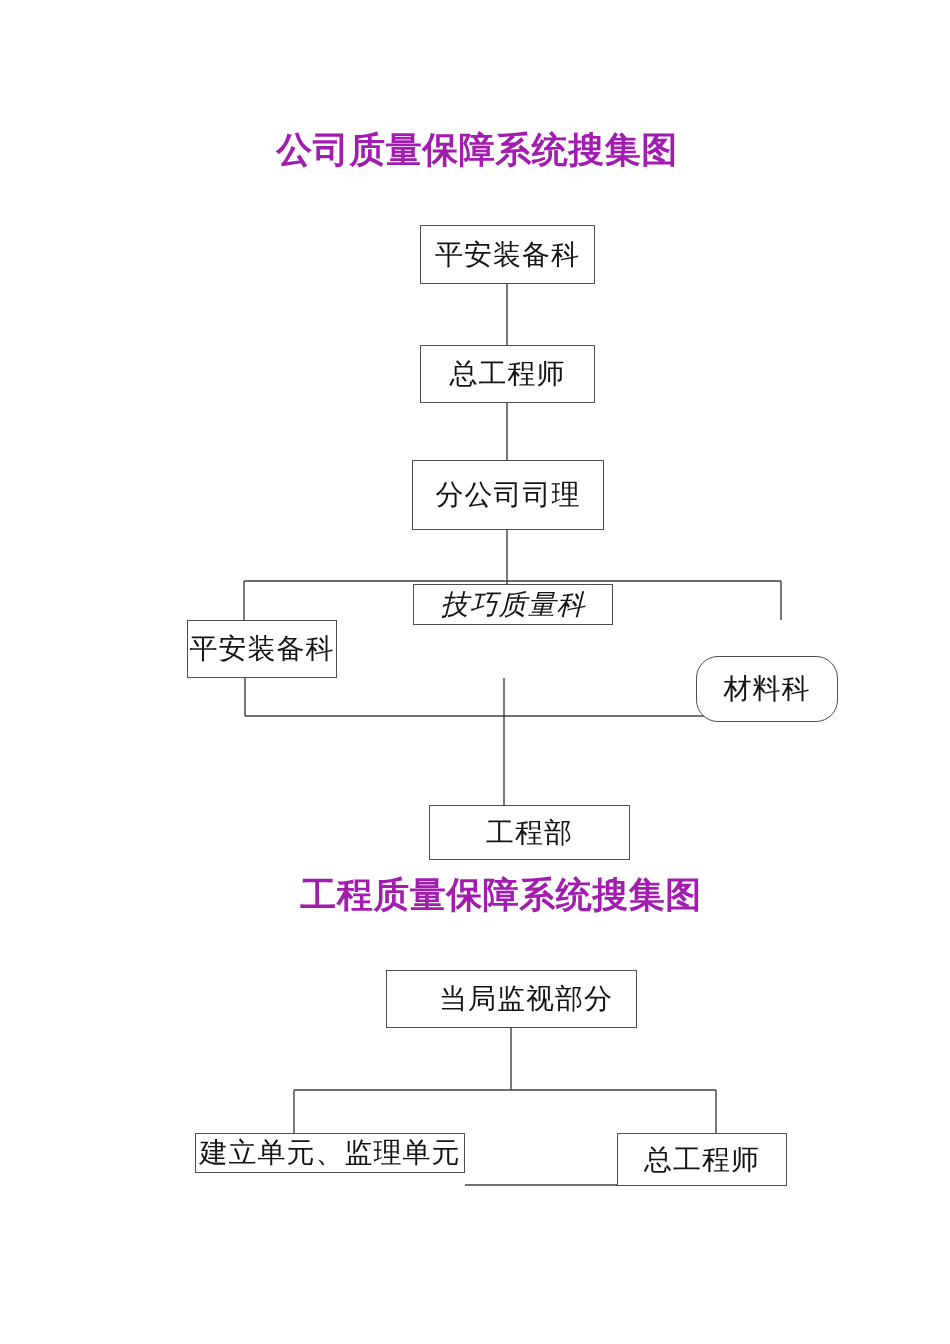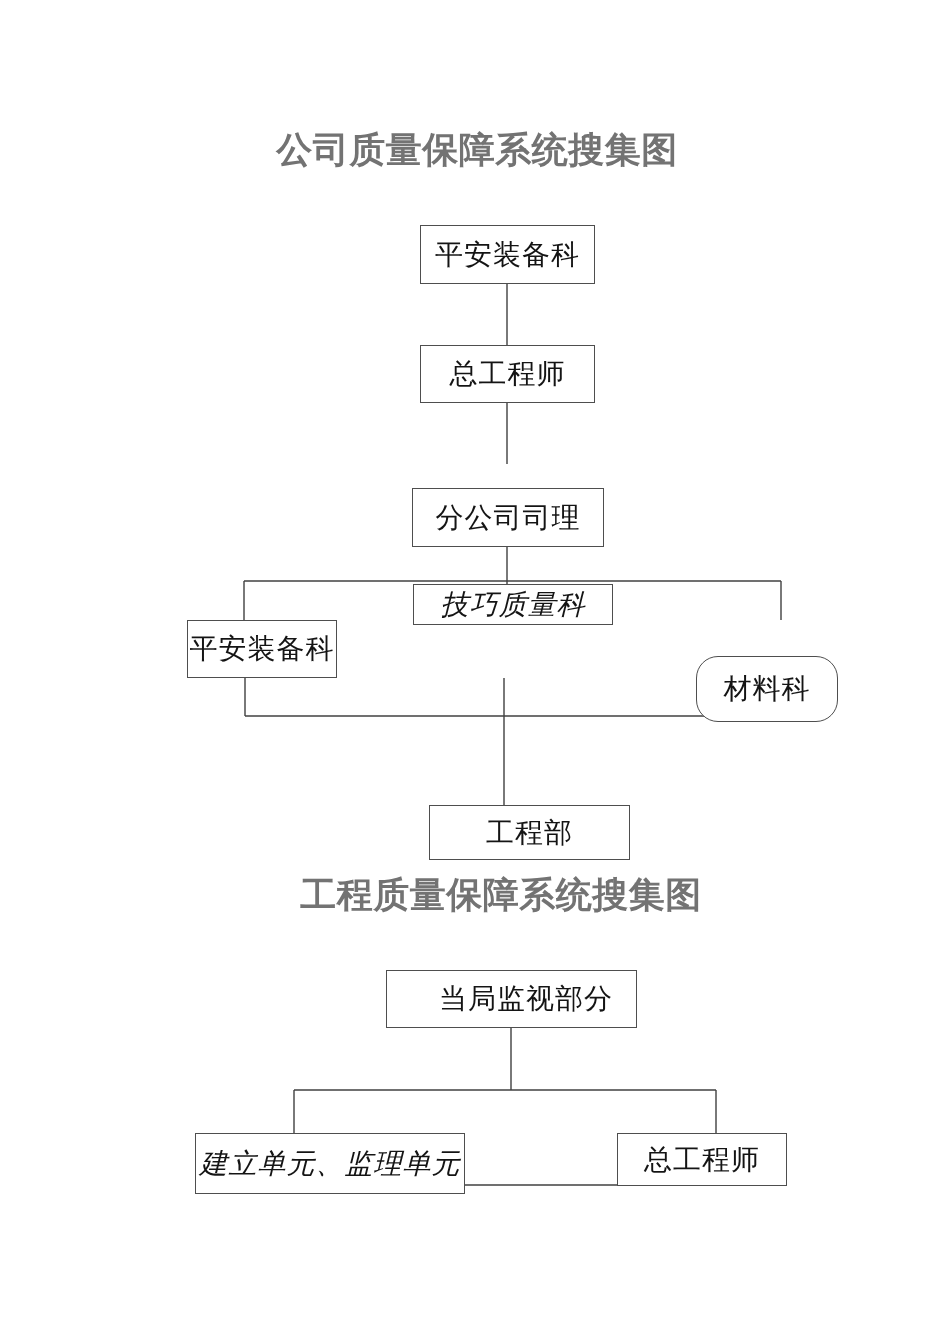--- a/index.html
+++ b/index.html
@@ -10,21 +10,21 @@
     margin:0 auto;
     font-family:"Liberation Serif","DejaVu Serif",serif;
     overflow:hidden;
   }
   .chart-title{
     position:absolute;
     transform:translateX(-50%);
     white-space:nowrap;
     font-size:36px;
     font-weight:700;
-    color:#737373;
+    color:#a21caf;
     letter-spacing:0.5px;
   }
   .node{
     position:absolute;
     display:flex;
     align-items:center;
     justify-content:center;
     border:1.5px solid #4e4e4e;
     background:#ffffff;
     font-size:28px;
@@ -69,31 +69,31 @@
     <line x1="716" y1="1090" x2="716" y2="1133"></line>
     <line x1="465" y1="1185" x2="617" y2="1185"></line>
   </svg>
 
   <div class="chart-title" style="left:477px;top:126px;">公司质量保障系统搜集图</div>
 
   <div class="node" style="left:420px;top:225px;width:175px;height:59px;">平安装备科</div>
 
   <div class="node" style="left:420px;top:345px;width:175px;height:58px;">总工程师</div>
 
-  <div class="node" style="left:412px;top:488px;width:192px;height:59px;">分公司司理</div>
+  <div class="node" style="left:412px;top:460px;width:192px;height:70px;">分公司司理</div>
 
   <div class="node" style="left:187px;top:620px;width:150px;height:58px;">平安装备科</div>
 
   <div class="node" style="left:413px;top:584px;width:200px;height:41px;font-style:italic;">技巧质量科</div>
 
   <div class="node" style="left:696px;top:656px;width:142px;height:66px;border-radius:22px;">材料科</div>
 
   <div class="node" style="left:413px;top:805px;width:201px;height:55px;margin-left:16px;">工程部</div>
 
   <div class="chart-title" style="left:501px;top:871px;">工程质量保障系统搜集图</div>
 
   <div class="node" style="left:386px;top:970px;width:251px;height:58px;padding-left:29px;">当局监视部分</div>
 
-  <div class="node" style="left:195px;top:1133px;width:270px;height:61px;font-style:italic;">建立单元、监理单元</div>
+  <div class="node" style="left:195px;top:1133px;width:270px;height:40px;">建立单元、监理单元</div>
 
   <div class="node" style="left:617px;top:1133px;width:170px;height:53px;">总工程师</div>
 
 </div>
 
 </body></html>

